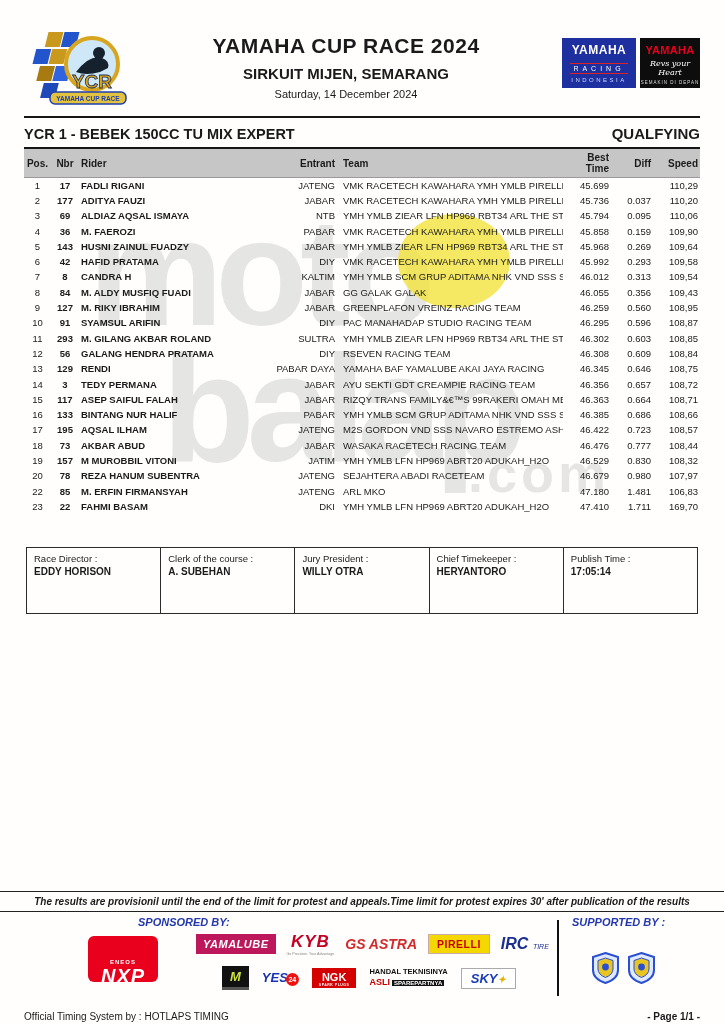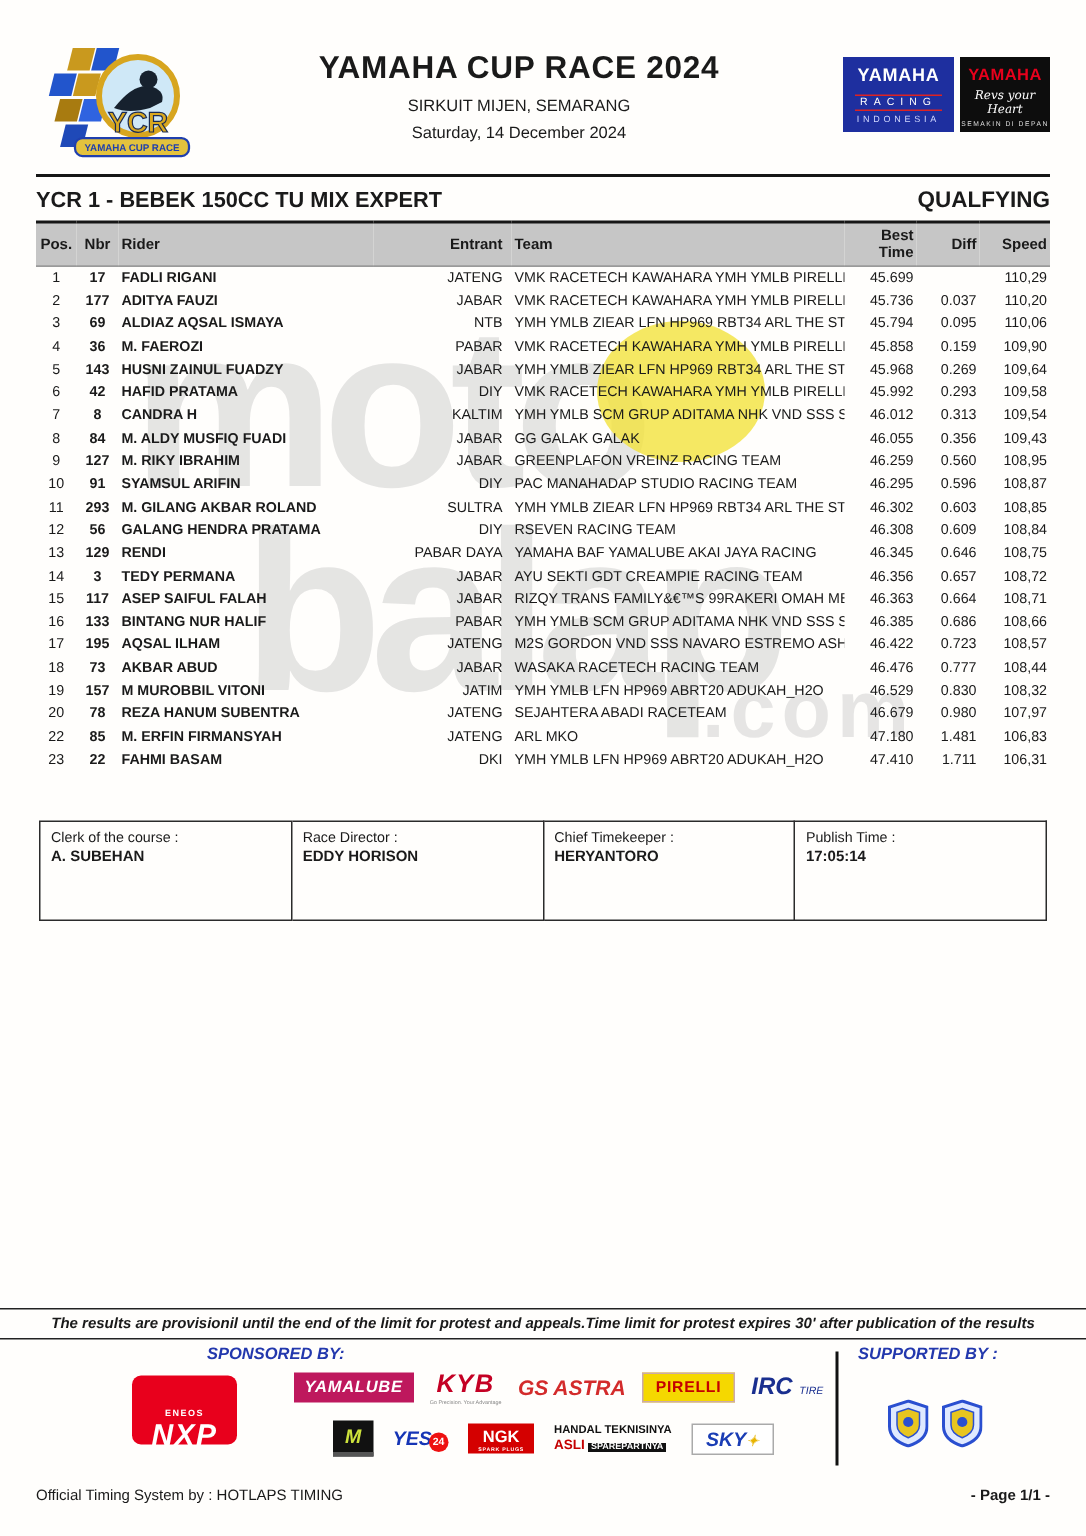--- a/index.html
+++ b/index.html
@@ -18,21 +18,21 @@
   .wm-com { position:absolute; left:468px; top:442px; font-size:54px; font-weight:bold;
             color:#c9c9c9; opacity:.45; letter-spacing:4px; }
 
   .content { position:relative; z-index:1; }
 
   
   .header { display:flex; align-items:flex-start; padding:26px 24px 0; }
   .logo-ycr { width:106px; height:86px; flex:0 0 auto; }
   .title-block { flex:1; text-align:center; padding-top:8px; }
   .title-block .t1 { font-size:21px; font-weight:bold; letter-spacing:.5px; }
-  .title-block .t2 { font-size:11px; font-weight:normal; margin-top:7px; }
+  .title-block .t2 { font-size:15px; font-weight:bold; margin-top:7px; }
   .title-block .t3 { font-size:11px; margin-top:6px; }
   .right-logos { display:flex; gap:4px; padding-top:12px; flex:0 0 auto; }
   .logo-yri { width:74px; height:50px; background:#1e2f9f; color:#fff; text-align:center;
               padding-top:5px; }
   .logo-yri .ym { font-size:12px; font-weight:bold; letter-spacing:.5px; }
   .logo-yri .rc { font-size:7px; letter-spacing:4px; margin-top:2px; border-top:1px solid #d22;
                   border-bottom:1px solid #d22; display:inline-block; padding:1px 3px; }
   .logo-yri .in { font-size:6px; letter-spacing:2.5px; margin-top:2px; color:#cfd6ff; }
   .logo-ymh { width:60px; height:50px; background:#0d0d0d; color:#e00; text-align:center;
               padding-top:6px; }
@@ -111,21 +111,21 @@
   .ngk .sub { display:block; font-size:3.5px; letter-spacing:.5px; }
   .handal { font-weight:bold; color:#111; font-size:7.5px; line-height:1.15; text-align:left; }
   .handal .l2 .asli { color:#c40000; font-size:9px; }
   .handal .l2 .spn { background:#111; color:#fff; font-size:6px; padding:0 2px; }
   .sky { border:1px solid #aaa; background:#fff; color:#1a3db5; font-weight:bold;
          font-style:italic; font-size:13px; padding:2px 9px; position:relative; }
   .sky .dot { color:#e8b400; font-size:10px; }
 
   .badges { position:absolute; left:592px; top:40px; display:flex; gap:9px; }
 
-  .footer { display:flex; justify-content:space-between; padding:9px 24px 21px; font-size:10px; }
+  .footer { display:flex; justify-content:space-between; padding:9px 24px 2px; font-size:10px; }
   .footer .right { font-weight:bold; }
 </style>
 </head>
 <body>
 
 <div class="page">
 
   <div class="watermark">
     <div class="wm-line wm-line1">moto</div>
     <div class="wm-ellipse"></div>
@@ -406,33 +406,37 @@
         <td class="c-sp">106,83</td>
       </tr>
           <tr>
         <td class="c-pos">23</td>
         <td class="c-nbr">22</td>
         <td class="c-rid">FAHMI BASAM</td>
         <td class="c-ent">DKI</td>
         <td class="c-team">YMH YMLB LFN HP969 ABRT20 ADUKAH_H2O</td>
         <td class="c-bt">47.410</td>
         <td class="c-df">1.711</td>
-        <td class="c-sp">106,31</td>
+        <td class="c-sp">169,70</td>
       </tr>
         </tbody>
     </table>
 
     <div class="officials">
+      <div class="off-cell">
+        <div class="off-label">Race Director :</div>
+        <div class="off-name">EDDY HORISON</div>
+      </div>
       <div class="off-cell">
         <div class="off-label">Clerk of the course :</div>
         <div class="off-name">A. SUBEHAN</div>
       </div>
       <div class="off-cell">
-        <div class="off-label">Race Director :</div>
-        <div class="off-name">EDDY HORISON</div>
+        <div class="off-label">Jury President :</div>
+        <div class="off-name">WILLY OTRA</div>
       </div>
       <div class="off-cell">
         <div class="off-label">Chief Timekeeper :</div>
         <div class="off-name">HERYANTORO</div>
       </div>
       <div class="off-cell">
         <div class="off-label">Publish Time :</div>
         <div class="off-name">17:05:14</div>
       </div>
     </div>

